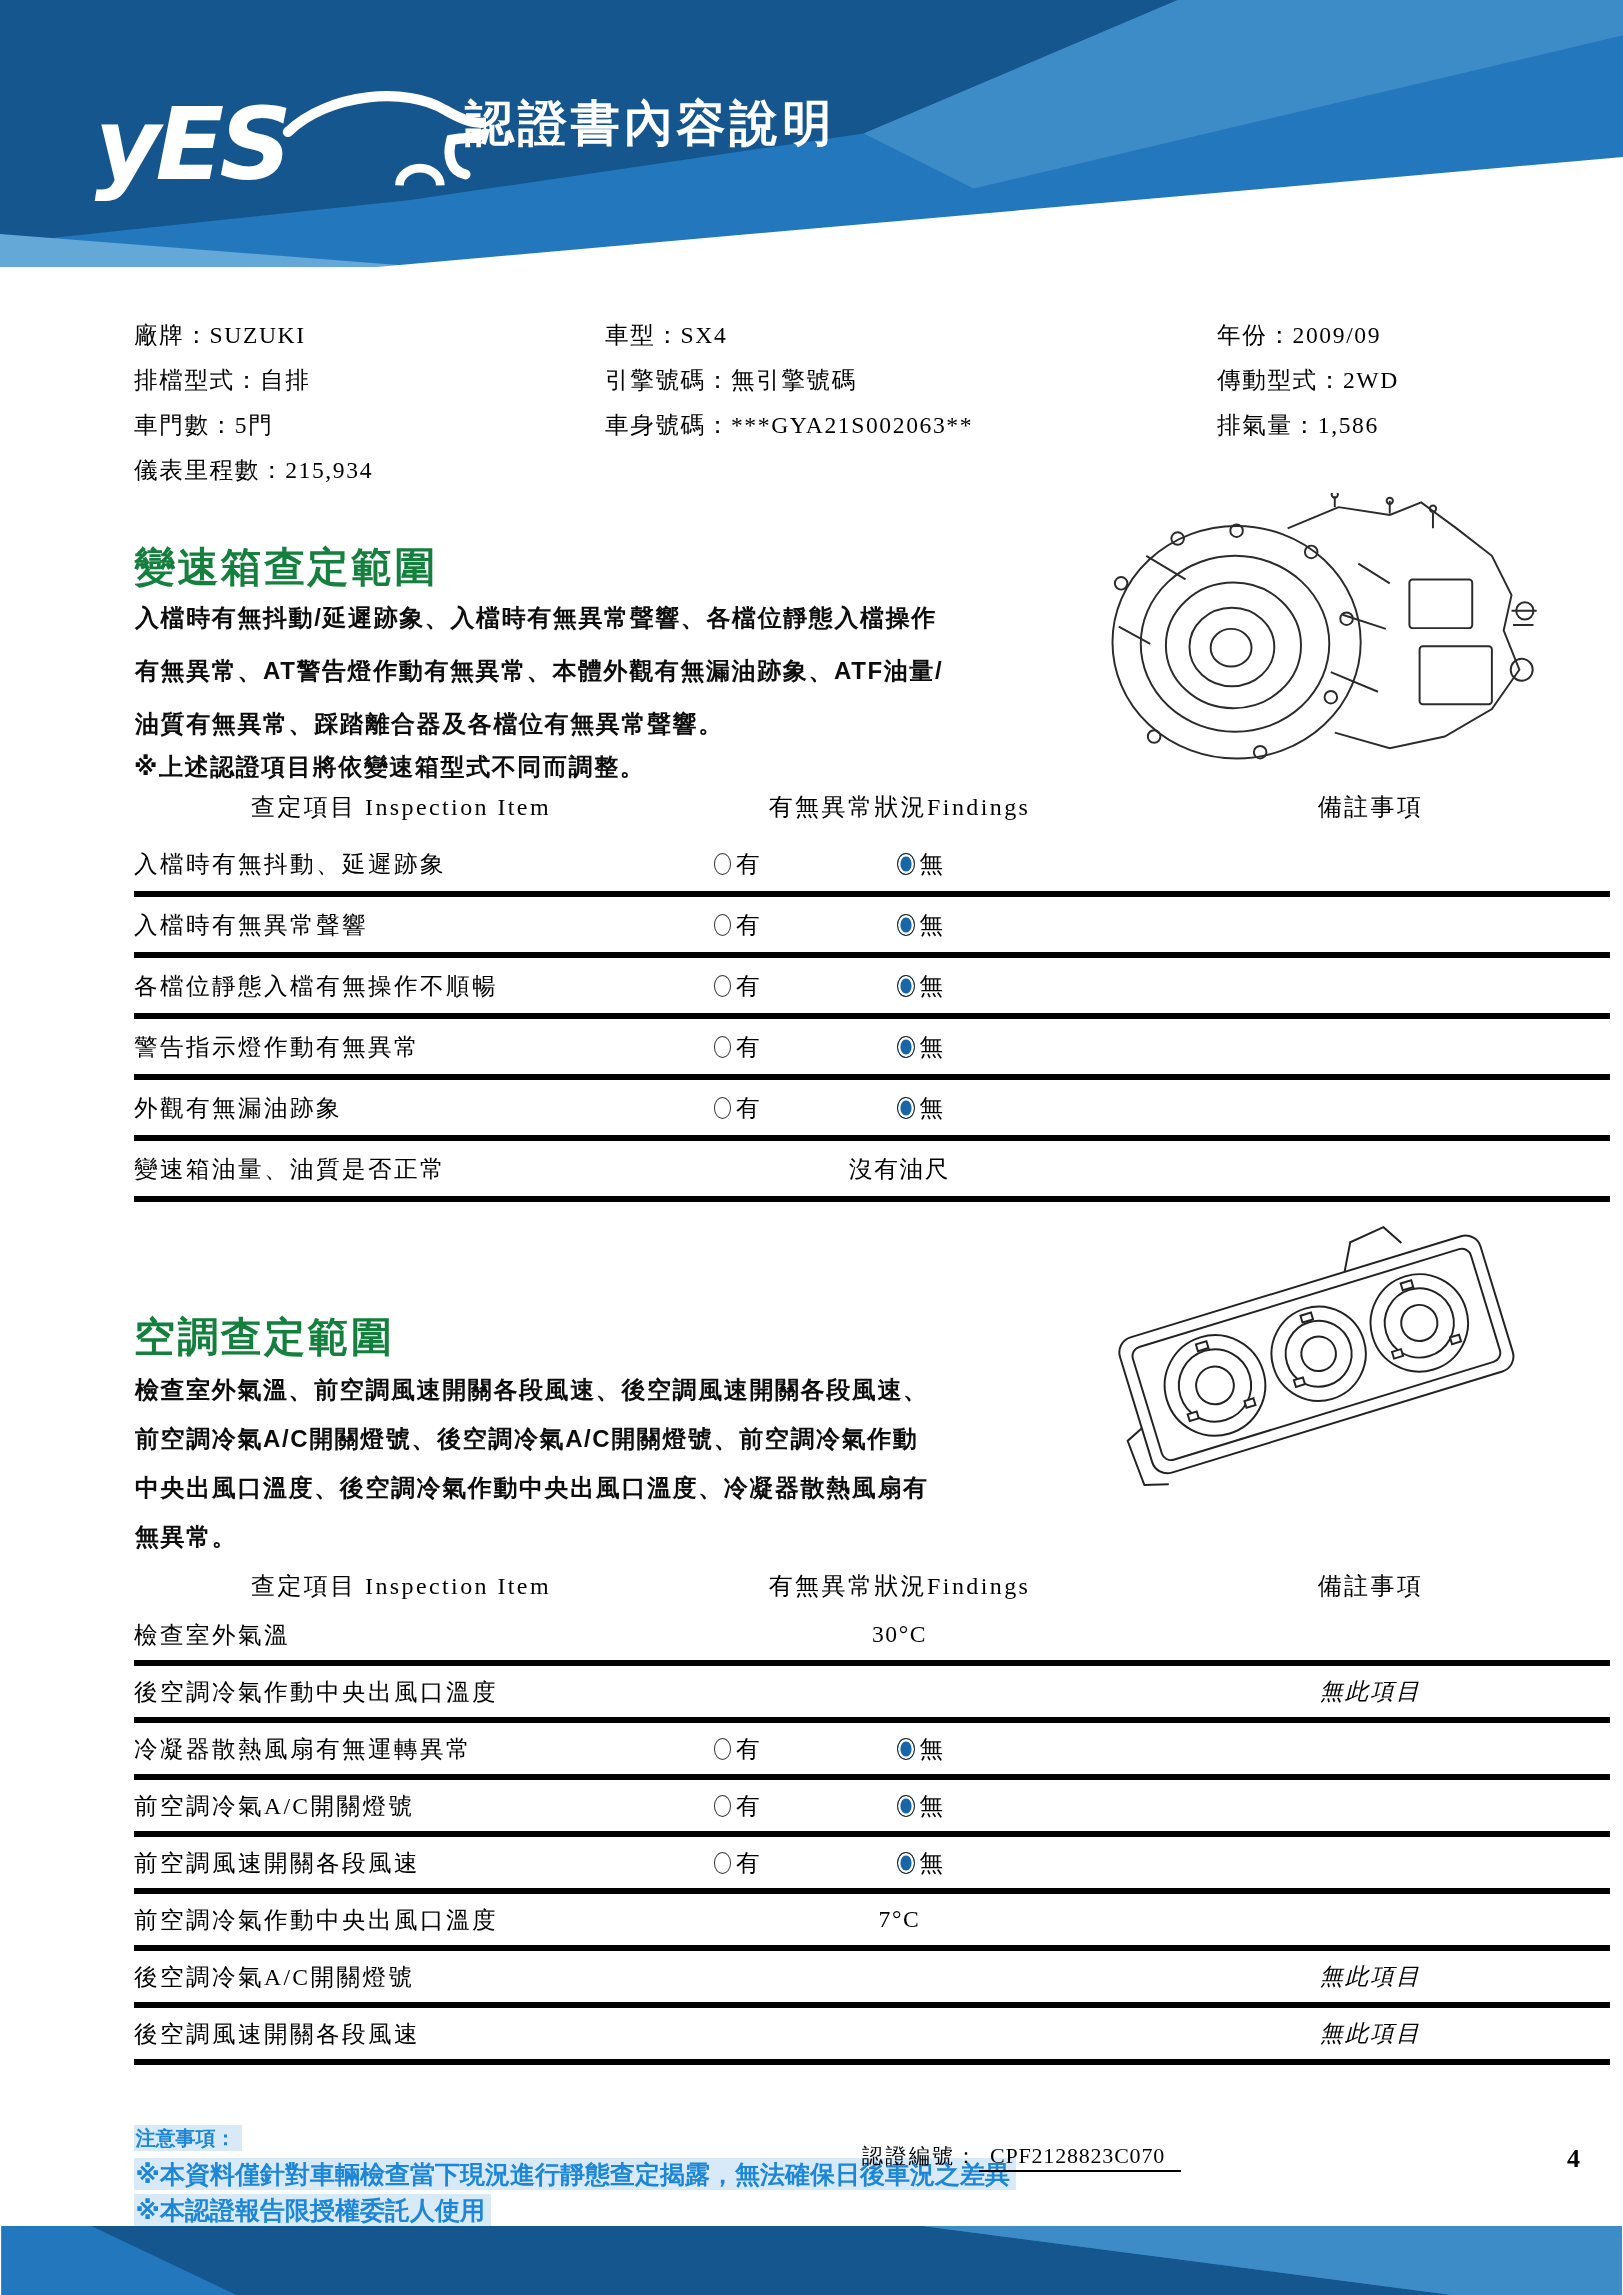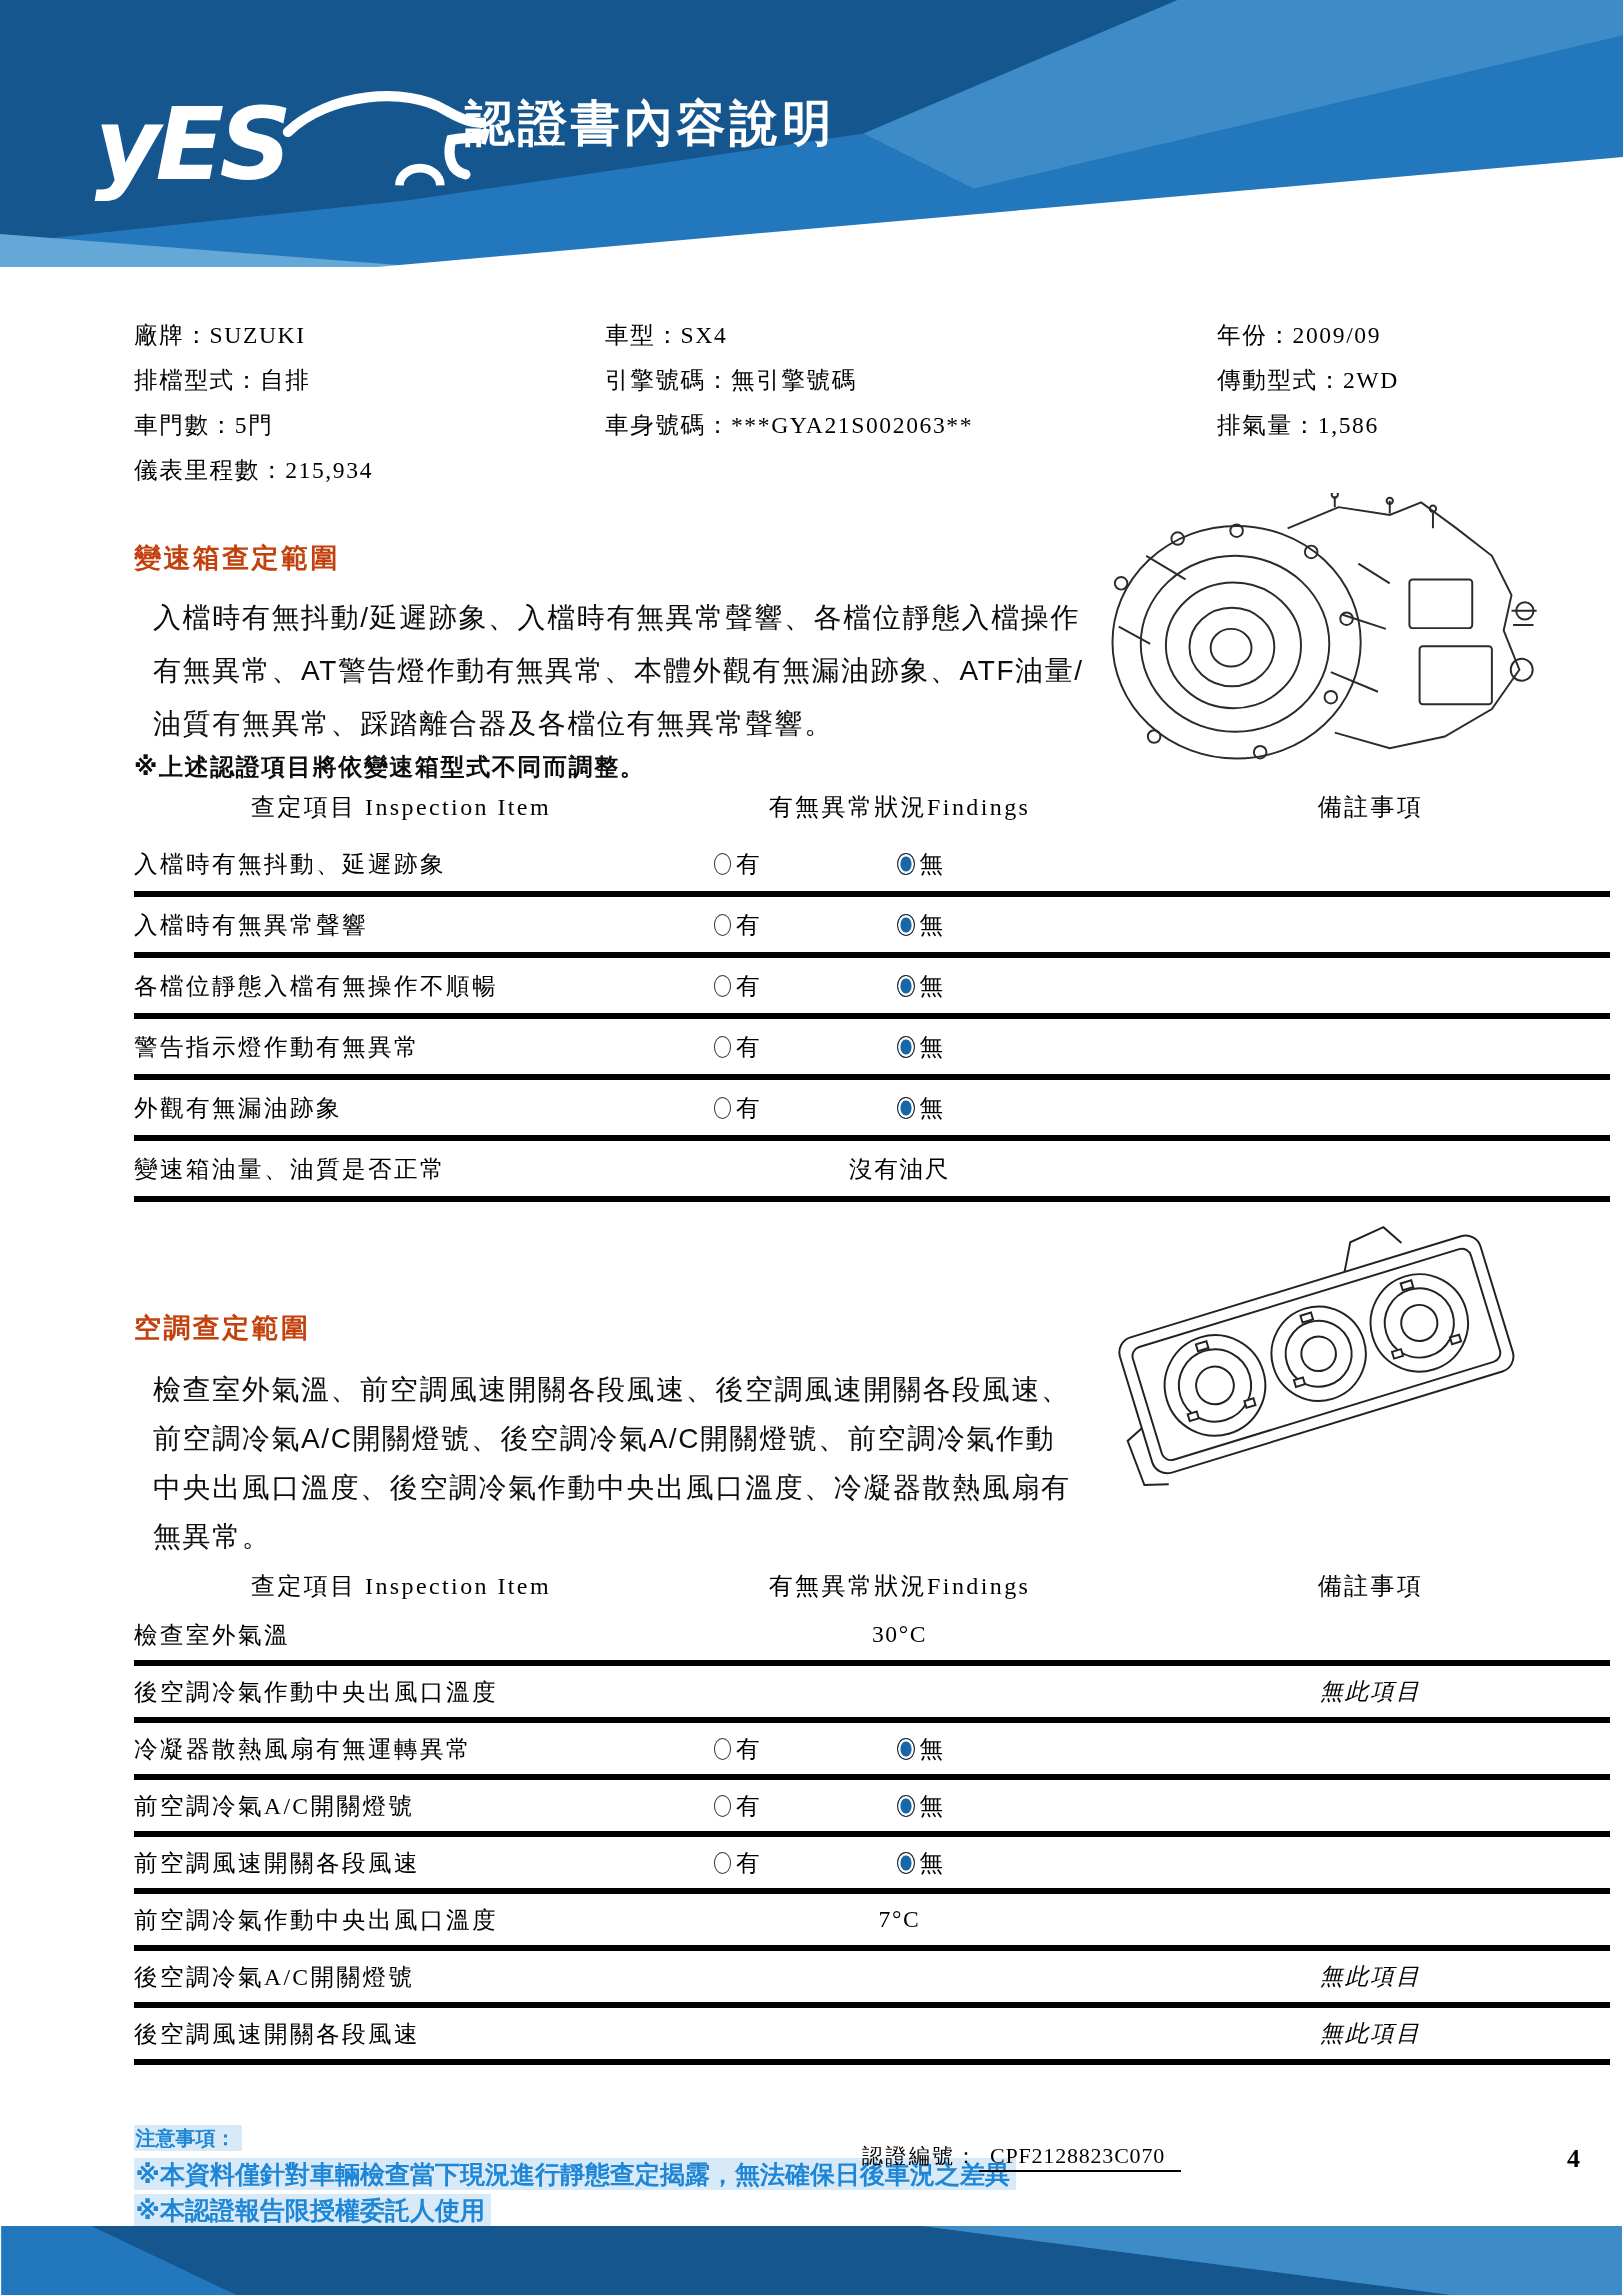--- a/index.html
+++ b/index.html
@@ -13,23 +13,23 @@
   .hdr-title{position:absolute;left:465px;top:91px;font-family:"Liberation Sans","DejaVu Sans",sans-serif;
              font-size:49px;font-weight:bold;color:#fff;letter-spacing:3.9px;white-space:nowrap;}
 
   
   .vcol{position:absolute;top:313px;font-size:23.6px;letter-spacing:1.6px;}
   .vcol .vline{height:45px;line-height:45px;white-space:nowrap;}
   .vcol1{left:134px;} .vcol2{left:605px;} .vcol3{left:1217px;}
 
   
   .sec-title{position:absolute;left:134px;font-family:"Liberation Sans","DejaVu Sans",sans-serif;
-             font-size:27px;font-weight:800;color:#c2410c;letter-spacing:2.4px;white-space:nowrap;}
-  .sec-desc{position:absolute;left:153px;font-family:"Liberation Sans","DejaVu Sans",sans-serif;
-            font-size:28px;font-weight:400;color:#0d0d0d;letter-spacing:1.6px;}
+             font-size:41px;font-weight:800;color:#15803d;letter-spacing:2.4px;white-space:nowrap;}
+  .sec-desc{position:absolute;left:135px;font-family:"Liberation Sans","DejaVu Sans",sans-serif;
+            font-size:24px;font-weight:700;color:#0d0d0d;letter-spacing:1.6px;}
   .sec-desc .dline{white-space:nowrap;}
   .desc1 .dline{height:53px;line-height:53px;}
   .desc2 .dline{height:49px;line-height:49px;}
   .sec-note{position:absolute;left:134px;font-family:"Liberation Sans","DejaVu Sans",sans-serif;
             font-size:24px;font-weight:700;color:#0d0d0d;letter-spacing:1.6px;white-space:nowrap;}
 
   .illus{position:absolute;}
 
   
   .tbl{position:absolute;left:134px;width:1476px;}

